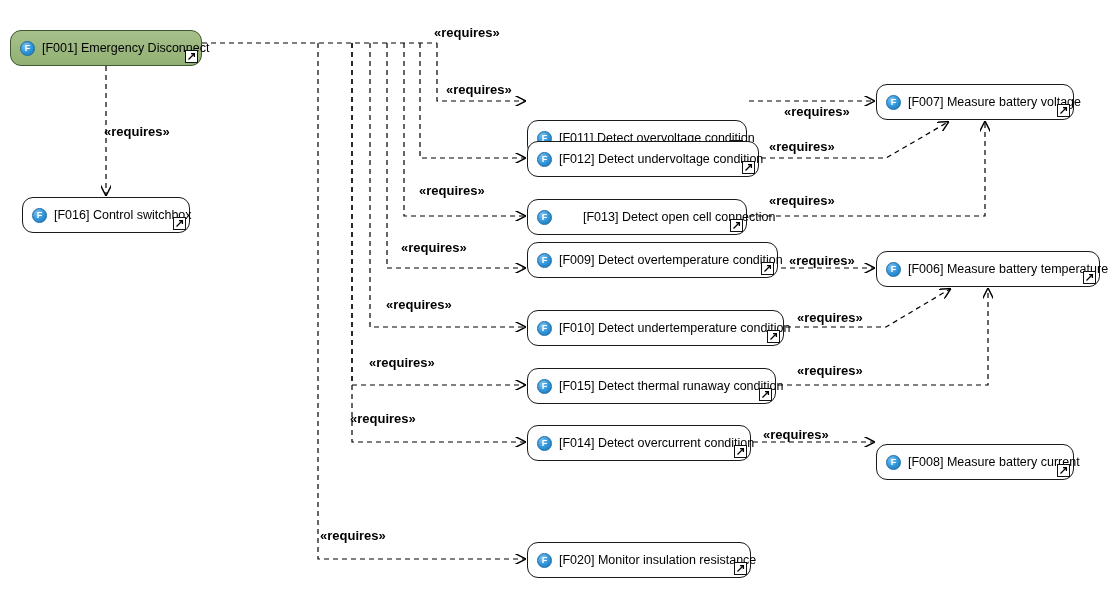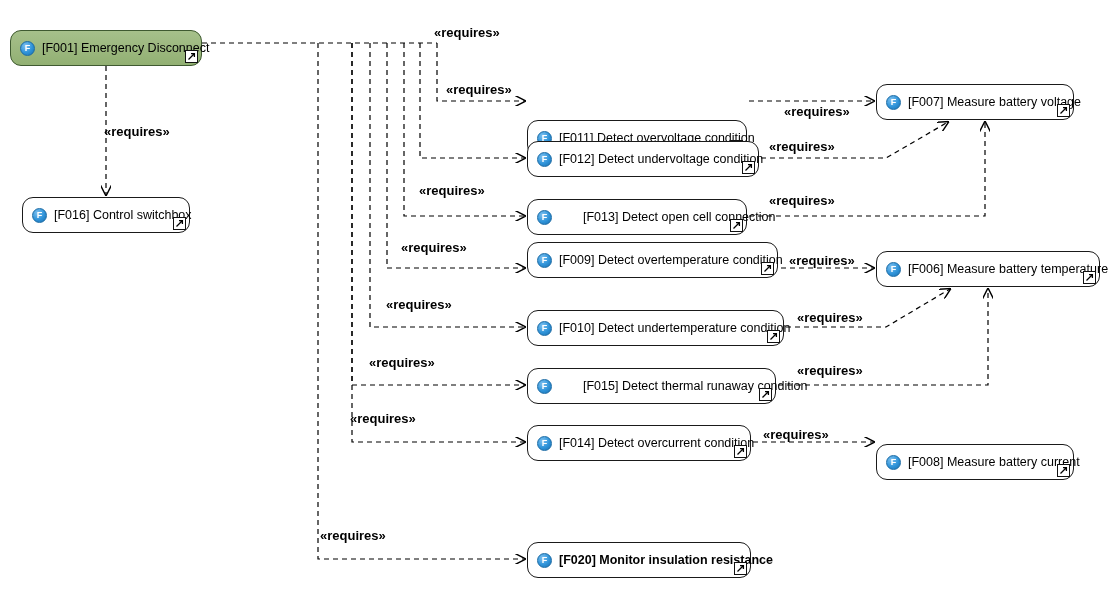--- a/index.html
+++ b/index.html
@@ -208,41 +208,41 @@
   <div class="node" style="left:527px; top:310px; width:257px;">
     <span class="node-icon"></span>
     <span class="node-label">[F010] Detect undertemperature condition</span>
     <span class="corner-icon">
       <svg width="11" height="11" viewBox="0 0 11 11">
           <path d="M2.5 8.5 L8 3 M5 2.6 L8.4 2.6 L8.4 6" stroke="#000" stroke-width="1.3" fill="none"></path>
         </svg>
     </span>
   </div>
 
-  <div class="node" style="left:527px; top:368px; width:249px;gap:24px;">
+  <div class="node" style="left:527px; top:368px; width:249px;">
     <span class="node-icon"></span>
     <span class="node-label">[F015] Detect thermal runaway condition</span>
     <span class="corner-icon">
       <svg width="11" height="11" viewBox="0 0 11 11">
           <path d="M2.5 8.5 L8 3 M5 2.6 L8.4 2.6 L8.4 6" stroke="#000" stroke-width="1.3" fill="none"></path>
         </svg>
     </span>
   </div>
 
   <div class="node" style="left:527px; top:425px; width:224px;">
     <span class="node-icon"></span>
     <span class="node-label">[F014] Detect overcurrent condition</span>
     <span class="corner-icon">
       <svg width="11" height="11" viewBox="0 0 11 11">
           <path d="M2.5 8.5 L8 3 M5 2.6 L8.4 2.6 L8.4 6" stroke="#000" stroke-width="1.3" fill="none"></path>
         </svg>
     </span>
   </div>
 
-  <div class="node" style="left:527px; top:542px; width:224px;font-weight:bold;">
+  <div class="node" style="left:527px; top:542px; width:224px;">
     <span class="node-icon"></span>
     <span class="node-label">[F020] Monitor insulation resistance</span>
     <span class="corner-icon">
       <svg width="11" height="11" viewBox="0 0 11 11">
           <path d="M2.5 8.5 L8 3 M5 2.6 L8.4 2.6 L8.4 6" stroke="#000" stroke-width="1.3" fill="none"></path>
         </svg>
     </span>
   </div>
 
   <div class="node" style="left:876px; top:84px; width:198px;">

